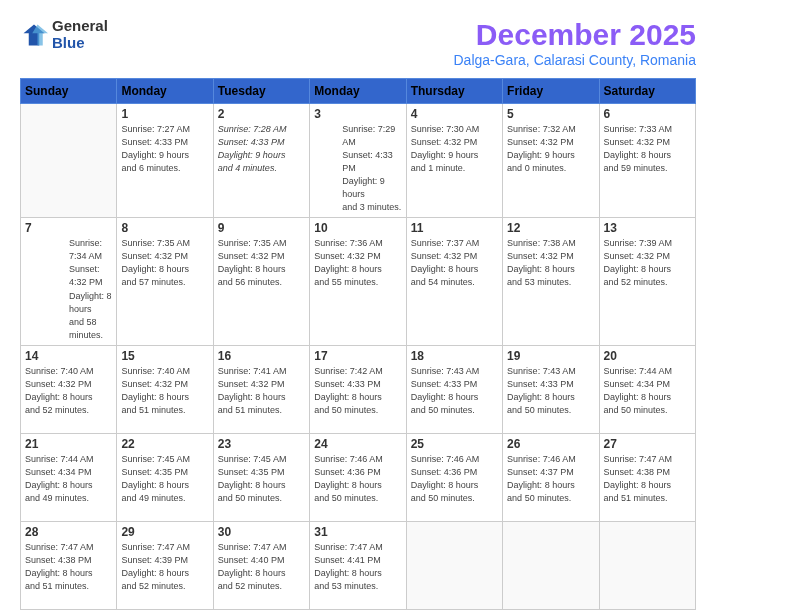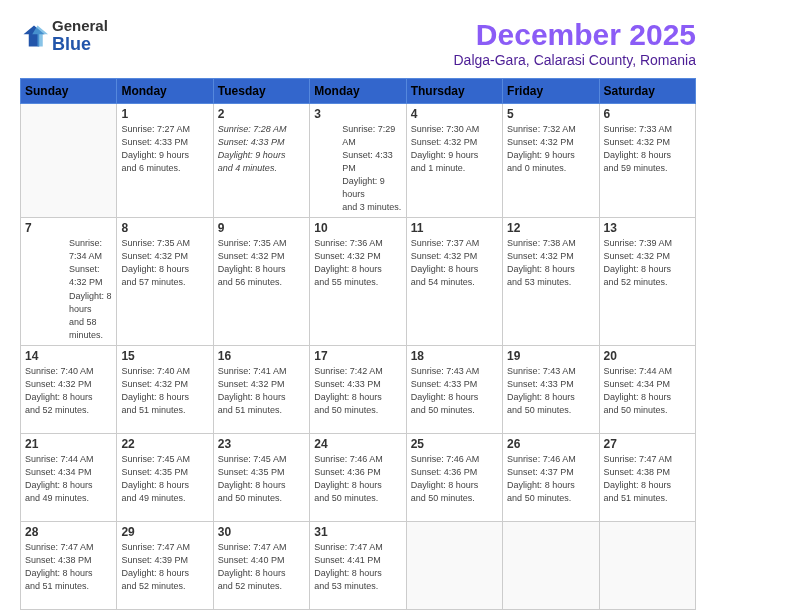--- a/index.html
+++ b/index.html
@@ -32,39 +32,39 @@
       display: flex;
       flex-direction: column;
       line-height: 1.1;
     }
     .logo-general {
       font-size: 15px;
       font-weight: bold;
       color: #333;
     }
     .logo-blue {
-      font-size: 18px;
+      font-size: 15px;
       font-weight: bold;
       color: #2255aa;
     }
     .logo-icon {
       width: 28px;
       height: 28px;
     }
     .title-section {
       text-align: right;
     }
     .main-title {
       font-size: 30px;
       font-weight: bold;
       color: #8b5cf6;
     }
     .subtitle {
       font-size: 14px;
-      color: #4c1d95;
+      color: #3b82f6;
     }
     .calendar {
       flex: 1;
       border: 1px solid #ccc;
       border-collapse: collapse;
       width: 100%;
       table-layout: fixed;
     }
     .calendar th {
       background: #3366cc;

